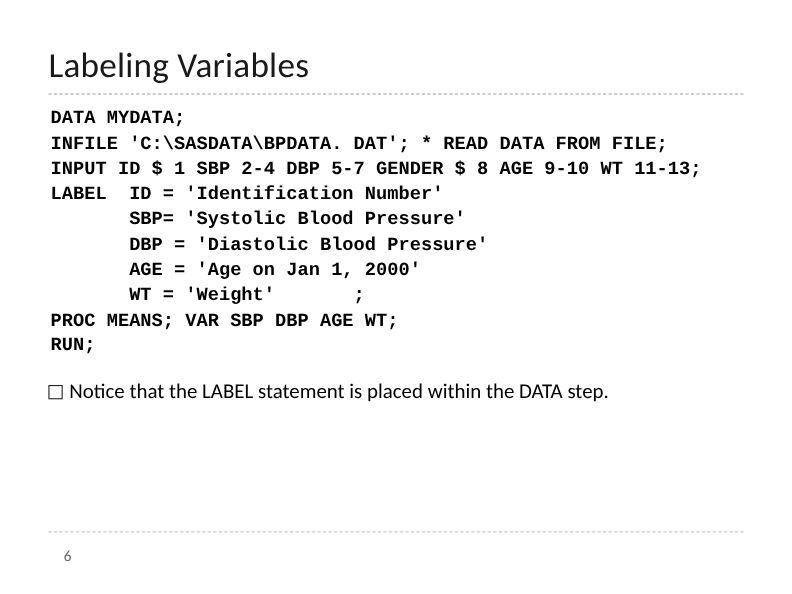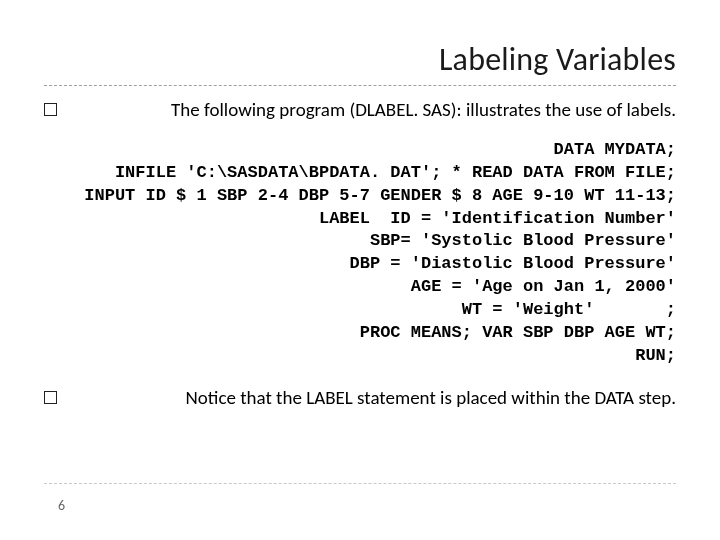--- a/index.html
+++ b/index.html
@@ -11,21 +11,20 @@
     font-family: Calibri, "Segoe UI", Arial, sans-serif;
     color: #000;
     overflow: hidden;
   }
   .slide {
     position: relative;
     width: 720px;
     height: 540px;
     box-sizing: border-box;
     padding: 40px 44px 0 44px;
-    text-align: right;
   }
   .title {
     font-size: 32px;
     font-weight: 400;
     color: #1a1a1a;
     margin: 0 0 6px 0;
     letter-spacing: 0.2px;
   }
   .divider {
     border: none;
@@ -82,24 +81,20 @@
   }
 </style>
 </head>
 <body>
 
 <div class="slide">
 
   <h1 class="title">Labeling Variables</h1>
   <hr class="divider">
 
-  <div class="bullet-row">
-    <span class="bullet-box"></span>
-    <span class="bullet-text">The following program (DLABEL. SAS): illustrates the use of labels.</span>
-  </div>
 
   <pre class="code-block" id="code-block">DATA MYDATA;
 INFILE 'C:\SASDATA\BPDATA. DAT'; * READ DATA FROM FILE;
 INPUT ID $ 1 SBP 2-4 DBP 5-7 GENDER $ 8 AGE 9-10 WT 11-13;
 LABEL  ID = 'Identification Number'
        SBP= 'Systolic Blood Pressure'
        DBP = 'Diastolic Blood Pressure'
        AGE = 'Age on Jan 1, 2000'
        WT = 'Weight'       ;
 PROC MEANS; VAR SBP DBP AGE WT;

